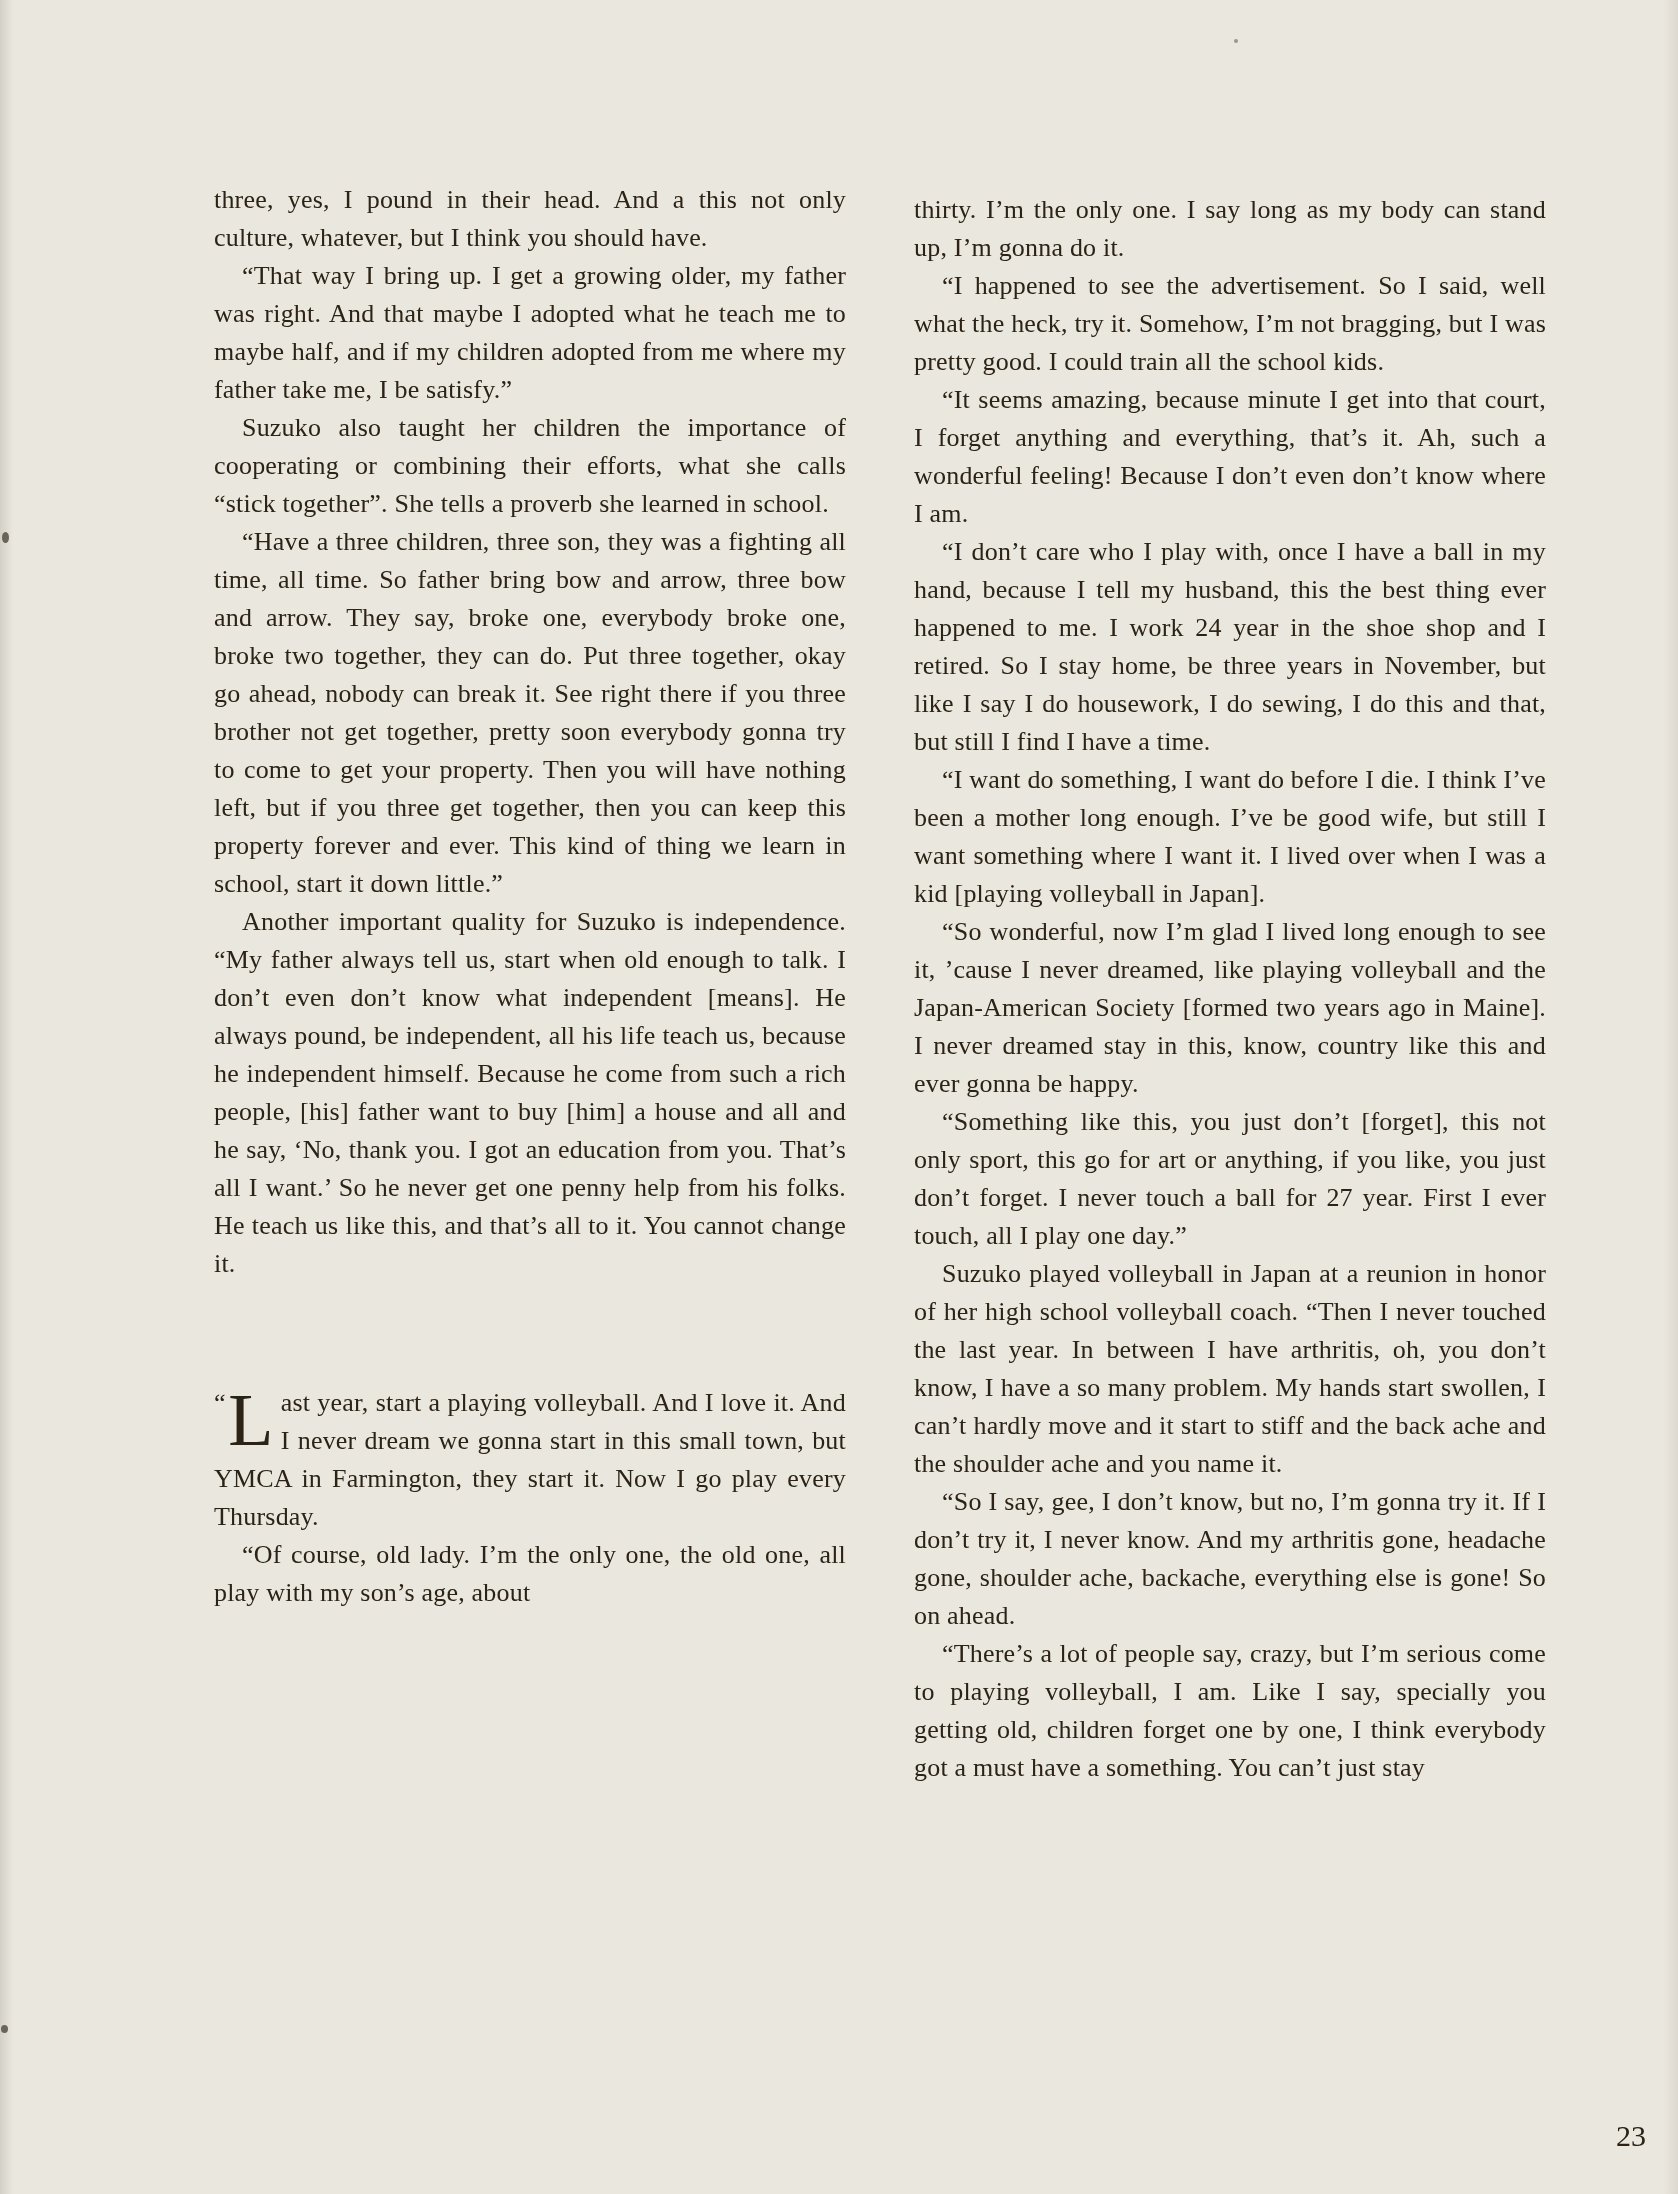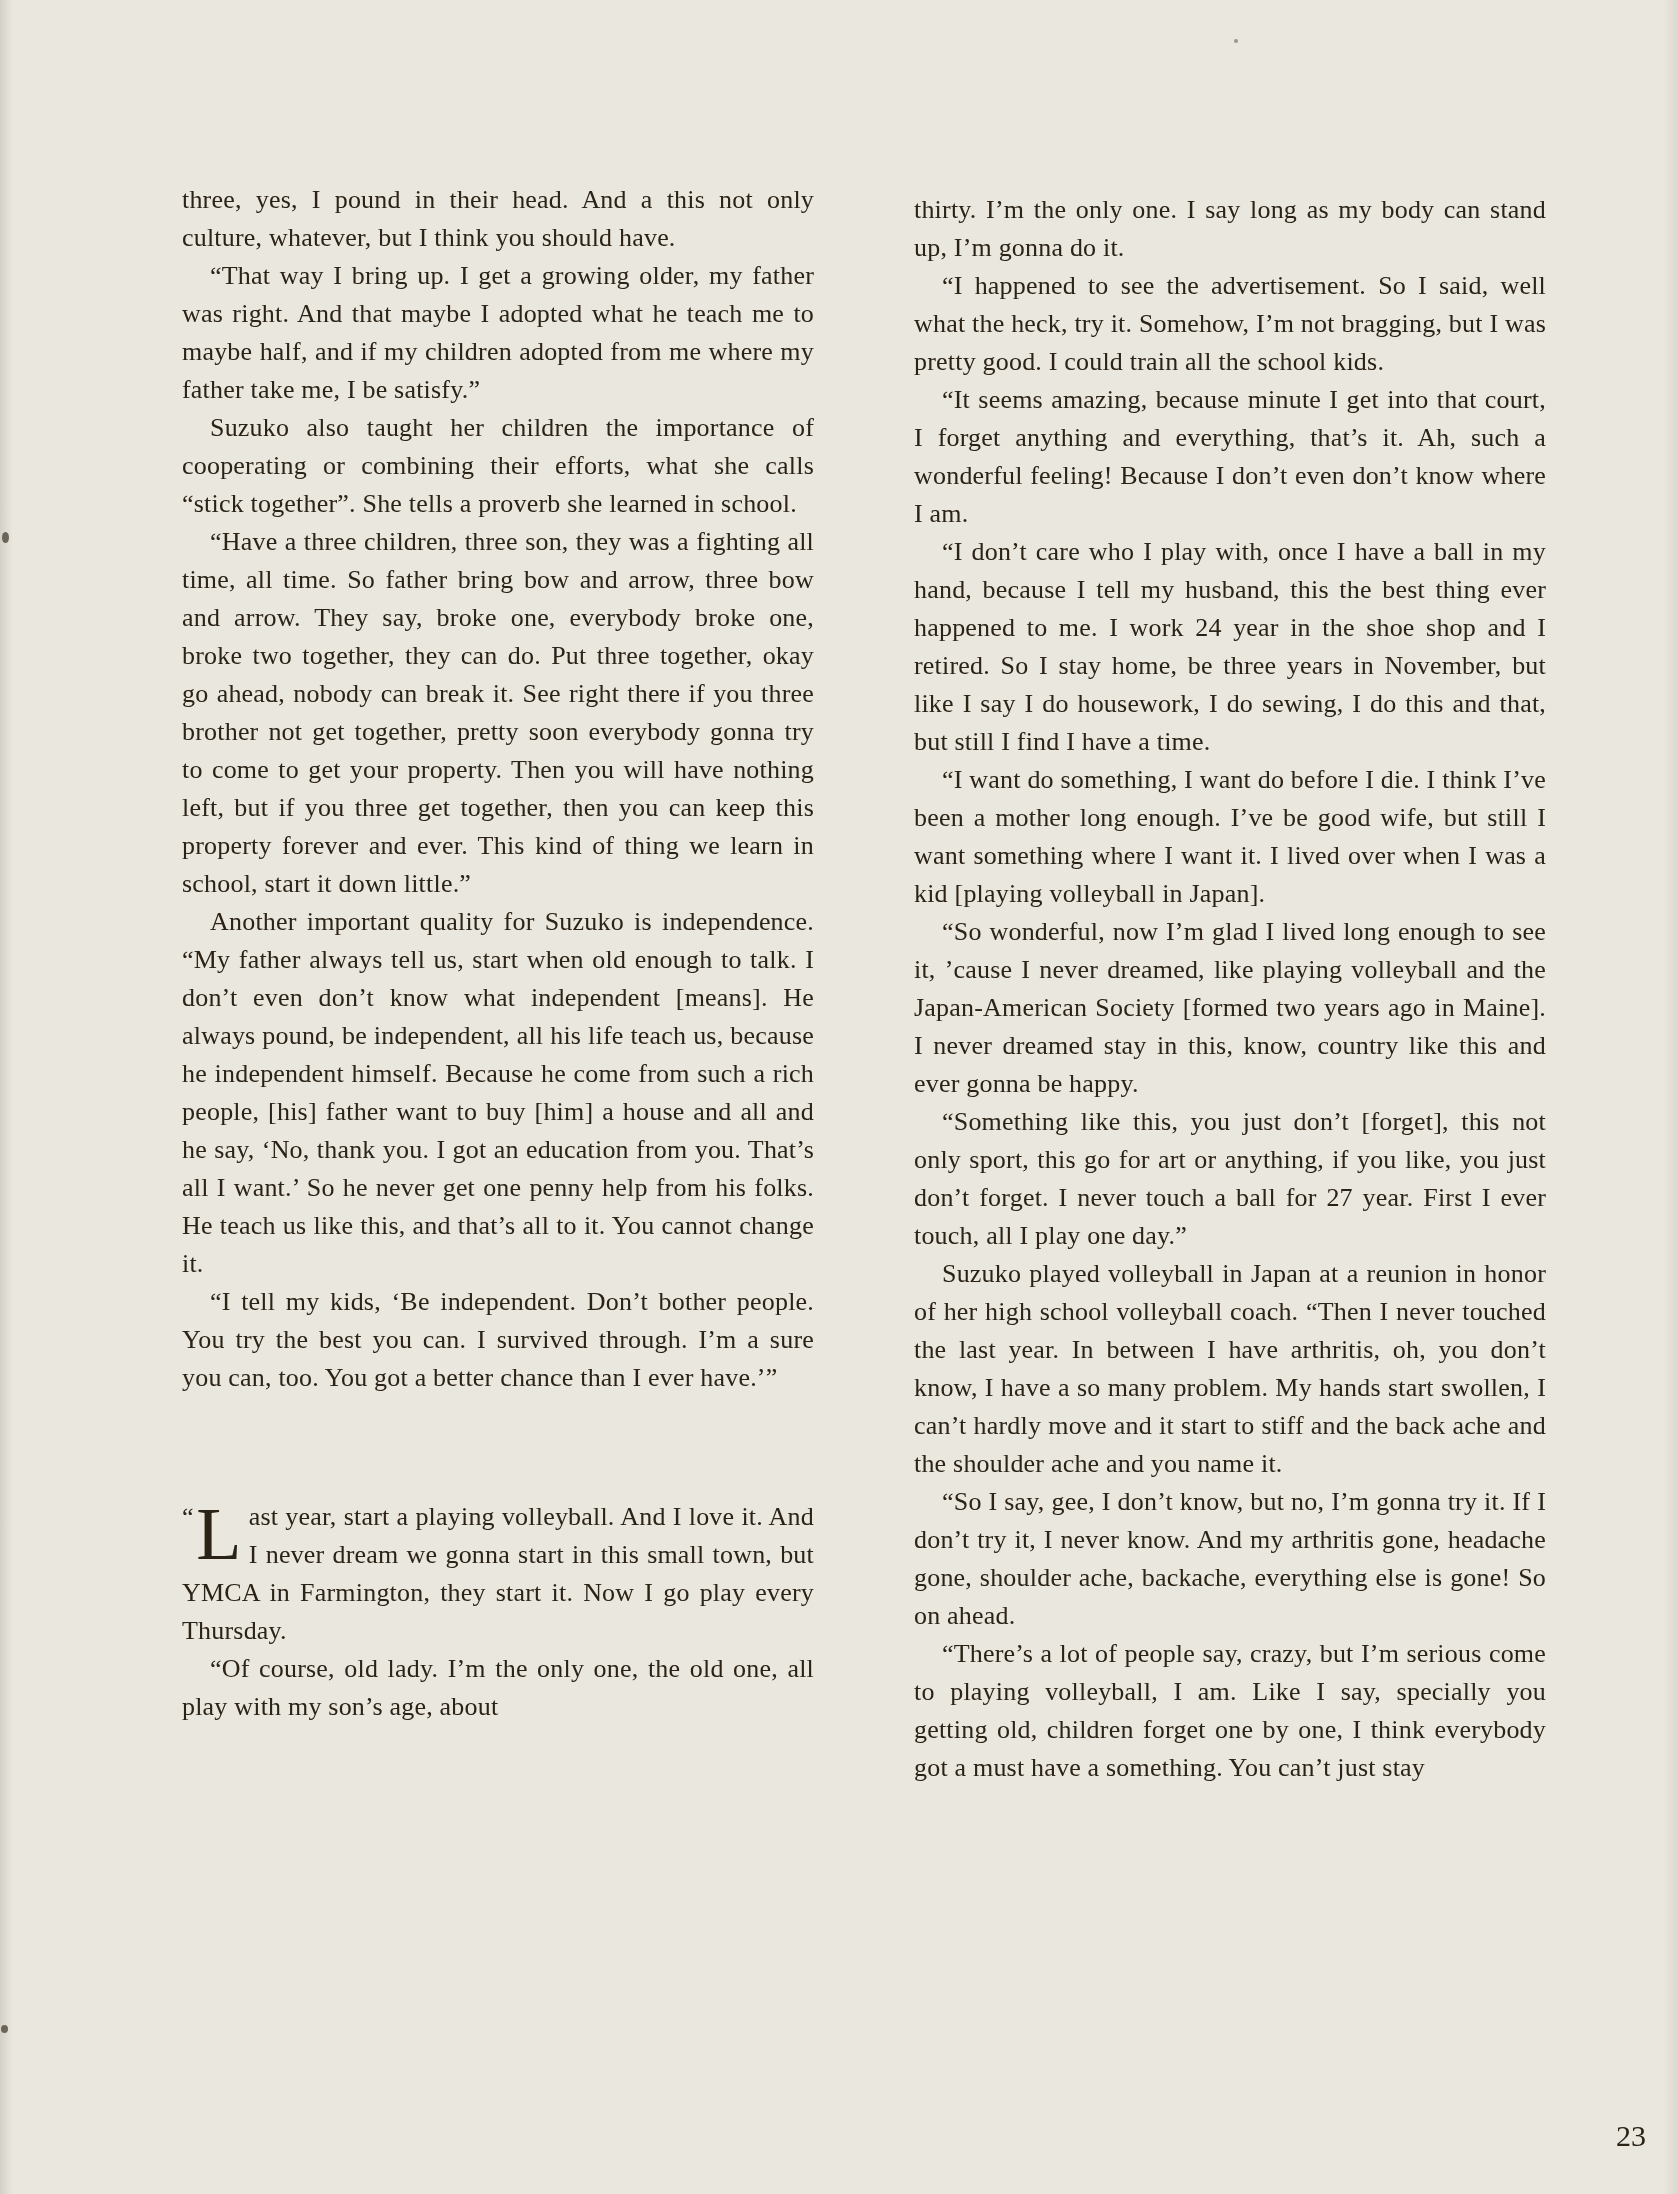--- a/index.html
+++ b/index.html
@@ -28,21 +28,21 @@
   }
   .column {
     position: absolute;
     top: 181px;
     width: 632px;
     font-size: 26px;
     line-height: 38px;
     letter-spacing: 0.2px;
     text-align: justify;
   }
-  .column-left  { left: 182px; }
+  .column-left  { left: 214px; }
   .column-right { left: 914px; margin-top: 10px; }
   .column p { margin: 0; }
   .column p.indent { text-indent: 28px; }
   .section-gap { height: 101px; }
   .lead-quote {
     float: left;
     line-height: 38px;
     padding-right: 2.6px;
   }
   .dropcap {
@@ -77,21 +77,20 @@
   <div class="speck speck-1"></div>
   <div class="speck speck-2"></div>
   <div class="speck speck-3"></div>
 
   <div class="column column-left">
       <p>three, yes, I pound in their head. And a this not only culture, whatever, but I think you should have.</p>
       <p class="indent">“That way I bring up. I get a growing older, my father was right. And that maybe I adopted what he teach me to maybe half, and if my children adopted from me where my father take me, I be satisfy.”</p>
       <p class="indent">Suzuko also taught her children the importance of cooperating or combining their efforts, what she calls “stick together”. She tells a proverb she learned in school.</p>
       <p class="indent">“Have a three children, three son, they was a fighting all time, all time. So father bring bow and arrow, three bow and arrow. They say, broke one, everybody broke one, broke two together, they can do. Put three together, okay go ahead, nobody can break it. See right there if you three brother not get together, pretty soon everybody gonna try to come to get your property. Then you will have nothing left, but if you three get together, then you can keep this property forever and ever. This kind of thing we learn in school, start it down little.”</p>
       <p class="indent">Another important quality for Suzuko is independence. “My father always tell us, start when old enough to talk. I don’t even don’t know what independent [means]. He always pound, be independent, all his life teach us, because he independent himself. Because he come from such a rich people, [his] father want to buy [him] a house and all and he say, ‘No, thank you. I got an education from you. That’s all I want.’ So he never get one penny help from his folks. He teach us like this, and that’s all to it. You cannot change it.</p>
-      <p class="indent">“I tell my kids, ‘Be independent. Don’t bother people. You try the best you can. I survived through. I’m a sure you can, too. You got a better chance than I ever have.’”</p>
       <div class="section-gap"></div>
       <p><span class="lead-quote">“</span><span class="dropcap">L</span>ast year, start a playing volleyball. And I love it. And I never dream we gonna start in this small town, but YMCA in Farmington, they start it. Now I go play every Thursday.</p>
       <p class="indent">“Of course, old lady. I’m the only one, the old one, all play with my son’s age, about</p>
     </div>
 
   <div class="column column-right">
       <p>thirty. I’m the only one. I say long as my body can stand up, I’m gonna do it.</p>
       <p class="indent">“I happened to see the advertisement. So I said, well what the heck, try it. Somehow, I’m not bragging, but I was pretty good. I could train all the school kids.</p>
       <p class="indent">“It seems amazing, because minute I get into that court, I forget anything and everything, that’s it. Ah, such a wonderful feeling! Because I don’t even don’t know where I am.</p>
       <p class="indent">“I don’t care who I play with, once I have a ball in my hand, because I tell my husband, this the best thing ever happened to me. I work 24 year in the shoe shop and I retired. So I stay home, be three years in November, but like I say I do housework, I do sewing, I do this and that, but still I find I have a time.</p>

